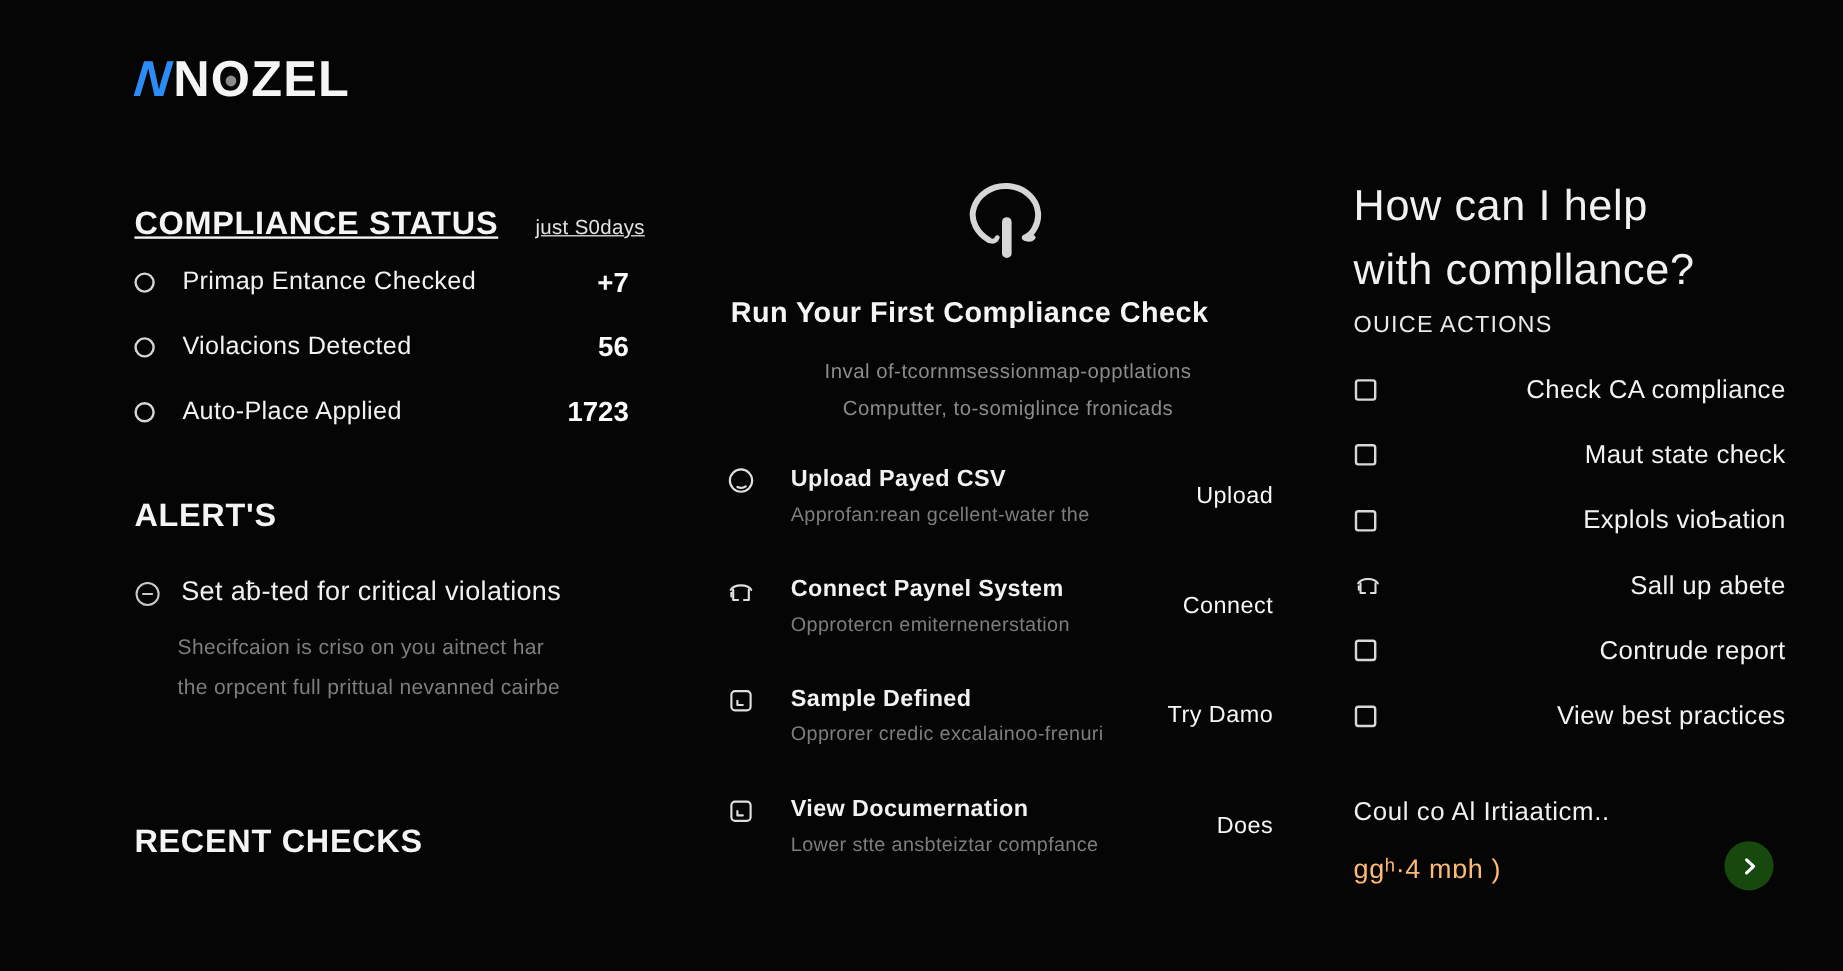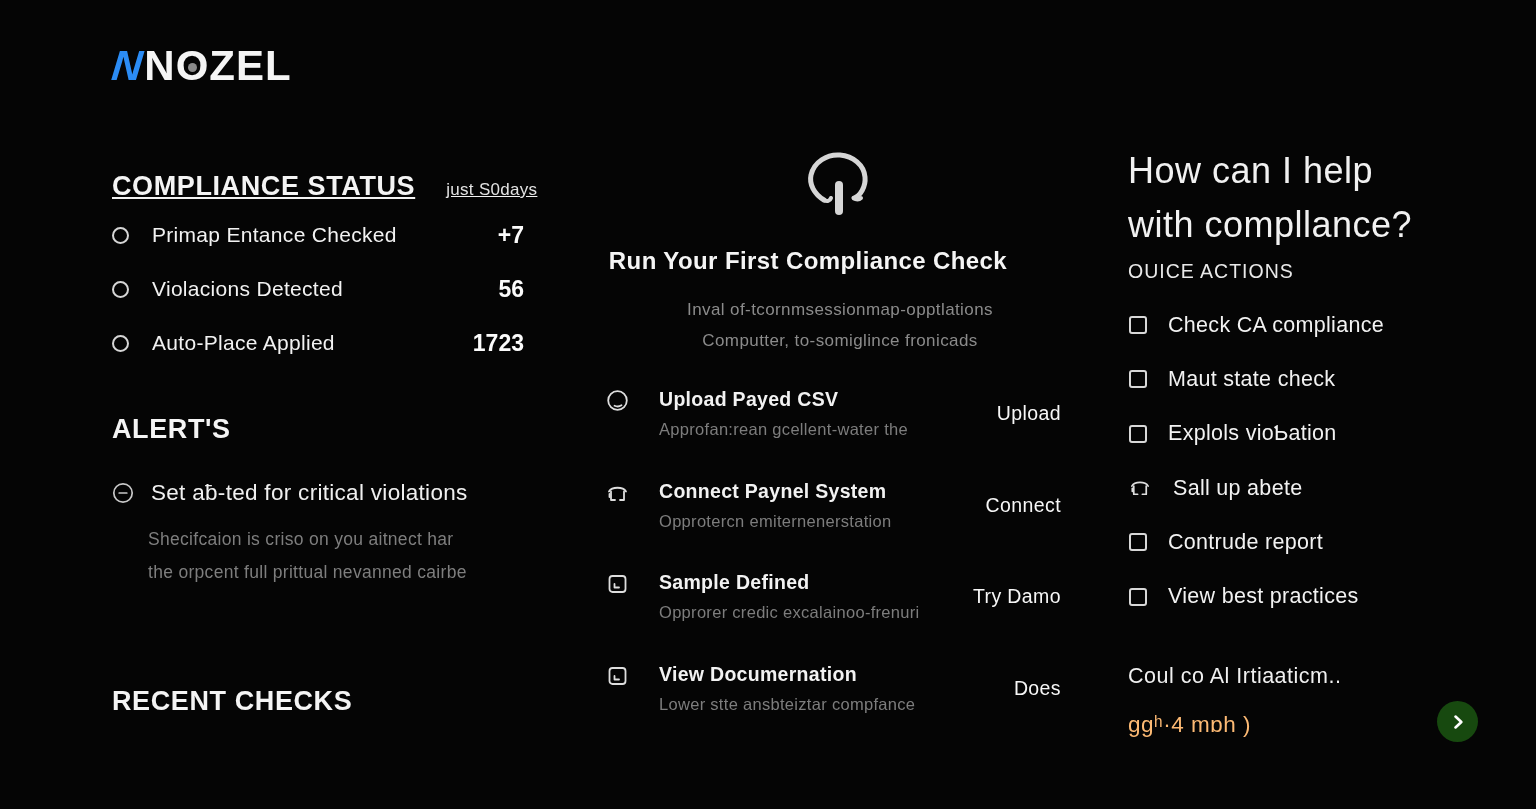--- a/index.html
+++ b/index.html
@@ -21,21 +21,21 @@
   .status-sub { font-size: 17px; color: #e3e3e3; letter-spacing: 0.3px; }
 
   .status-list { position: absolute; left: 112px; top: 208px; width: 412px; }
   .status-row { height: 54px; display: flex; align-items: center; }
   .ring { width: 17px; height: 17px; border: 2px solid #d6d6d6; border-radius: 50%; flex: 0 0 auto; }
   .status-label { margin-left: 23px; font-size: 21px; letter-spacing: 0.3px; color: #f2f2f2; }
   .status-value { margin-left: auto; font-size: 23px; font-weight: 700; color: #fbfbfb; }
 
   .alerts-title { position: absolute; left: 112px; top: 414px; }
   .alert-block { position: absolute; left: 112px; top: 480px; width: 440px; }
-  .alert-row { display: flex; align-items: center; }
+  .alert-row { display: flex; align-items: flex-end; }
   .alert-icon { flex: 0 0 auto; margin-right: 17px; }
   .alert-title { font-size: 22.5px; letter-spacing: 0.3px; color: #f0f0f0; }
   .alert-desc { margin: 17px 0 0 36px; font-size: 17.5px; line-height: 33px; color: #7e7e7e; letter-spacing: 0.3px; }
   .upgrade { margin: 22px 0 0 34px; font-size: 24px; font-weight: 700; color: #fafafa; letter-spacing: 0.3px; cursor: pointer; display: inline-block; }
   .recent-title { position: absolute; left: 112px; top: 686px; }
 
   
   .hero-icon { position: absolute; left: 801px; top: 145px; }
   .center-title { position: absolute; left: 568px; top: 247px; width: 480px; text-align: center; font-size: 24px; font-weight: 600; letter-spacing: 0.4px; color: #f5f5f5; }
   .center-sub { position: absolute; left: 600px; width: 480px; text-align: center; font-size: 17px; color: #8b8b8b; letter-spacing: 0.4px; }
@@ -47,21 +47,21 @@
   .setup-icon { flex: 0 0 auto; margin-top: 1px; }
   .setup-texts { margin-left: 29px; }
   .setup-title { font-size: 19.5px; font-weight: 600; letter-spacing: 0.3px; color: #f2f2f2; }
   .setup-desc { margin-top: 9px; font-size: 16.5px; color: #7d7d7d; letter-spacing: 0.3px; }
   .setup-action { margin-left: auto; margin-top: 14px; font-size: 19.5px; font-weight: 500; letter-spacing: 0.4px; color: #f7f7f7; cursor: pointer; }
 
   
   .ai-title { position: absolute; left: 1128px; top: 112px; font-size: 36px; font-weight: 300; line-height: 54px; color: #f1f1f1; letter-spacing: 0.5px; margin-top: 32px; }
   .quick-label { position: absolute; left: 1128px; top: 260px; font-size: 19.5px; font-weight: 500; letter-spacing: 1px; color: #e9e9e9; }
   .quick-list { position: absolute; left: 1128px; top: 298px; width: 360px; }
-  .quick-row { height: 54.3px; display: flex; align-items: center; cursor: pointer; }
+  .quick-row { height: 54.3px; display: flex; align-items: center; cursor: pointer; justify-content: space-between; }
   .qbox { width: 18px; height: 18px; border: 2px solid #d8d8d8; border-radius: 3px; flex: 0 0 auto; margin-left: 1px; }
   .qicon { flex: 0 0 auto; }
   .quick-text { margin-left: 21px; font-size: 21.5px; letter-spacing: 0.3px; color: #f2f2f2; }
 
   .ai-footer1 { position: absolute; left: 1128px; top: 664px; font-size: 21.5px; color: #f0f0f0; letter-spacing: 0.5px; }
   .ai-footer2 { position: absolute; left: 1128px; top: 712px; font-size: 22.5px; color: #fdba74; letter-spacing: 0.5px; }
   .next-btn { position: absolute; left: 1437px; top: 701px; width: 41px; height: 41px; border-radius: 50%; background: #17490f; border: none; display: flex; align-items: center; justify-content: center; cursor: pointer; }
 
   svg { display: block; }
 </style>

